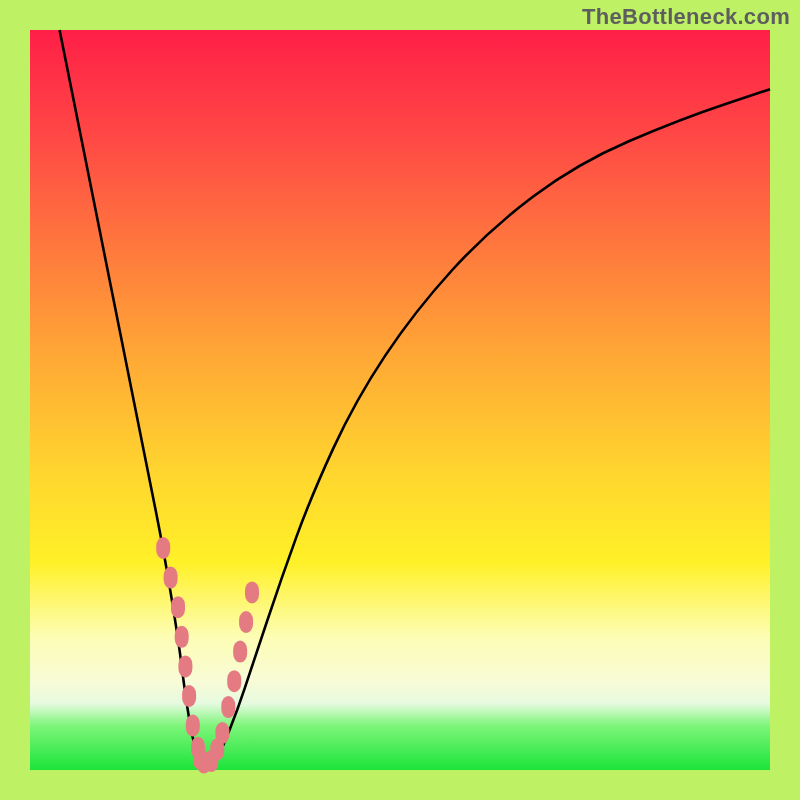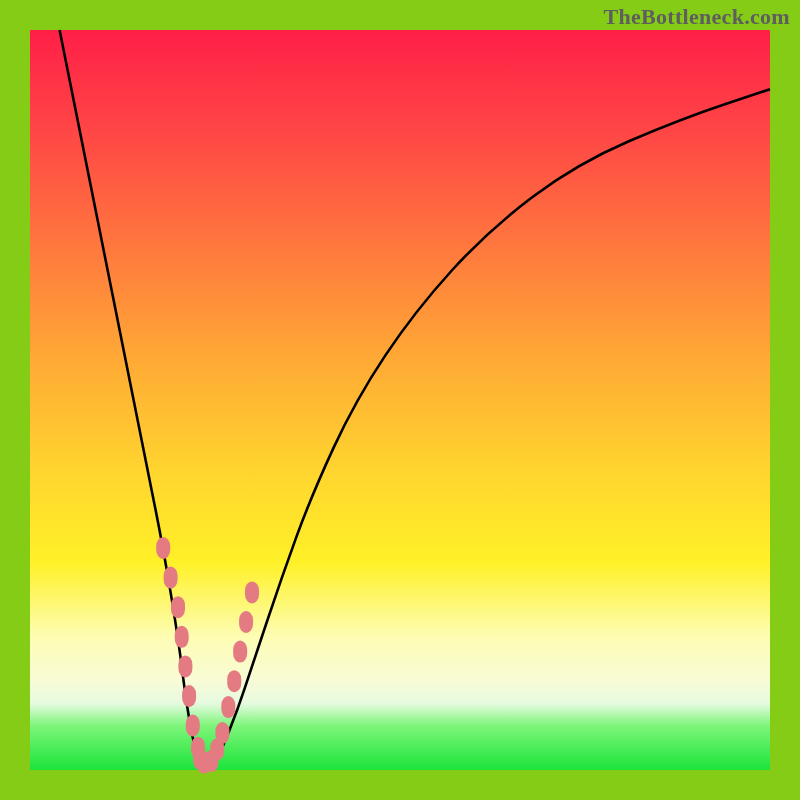--- a/index.html
+++ b/index.html
@@ -8,22 +8,21 @@
     width: 800px;
     height: 800px;
     background: #000;
     overflow: hidden;
     font-family: Arial, Helvetica, sans-serif;
   }
   .frame {
     position: relative;
     width: 800px;
     height: 800px;
-    background: #84cc16;
-    font-family: Liberation Serif, serif;
+    background: #bef264;
   }
   .plot-area {
     position: absolute;
     left: 30px;
     top: 30px;
     width: 740px;
     height: 740px;
     
     background: linear-gradient(
       to bottom,

